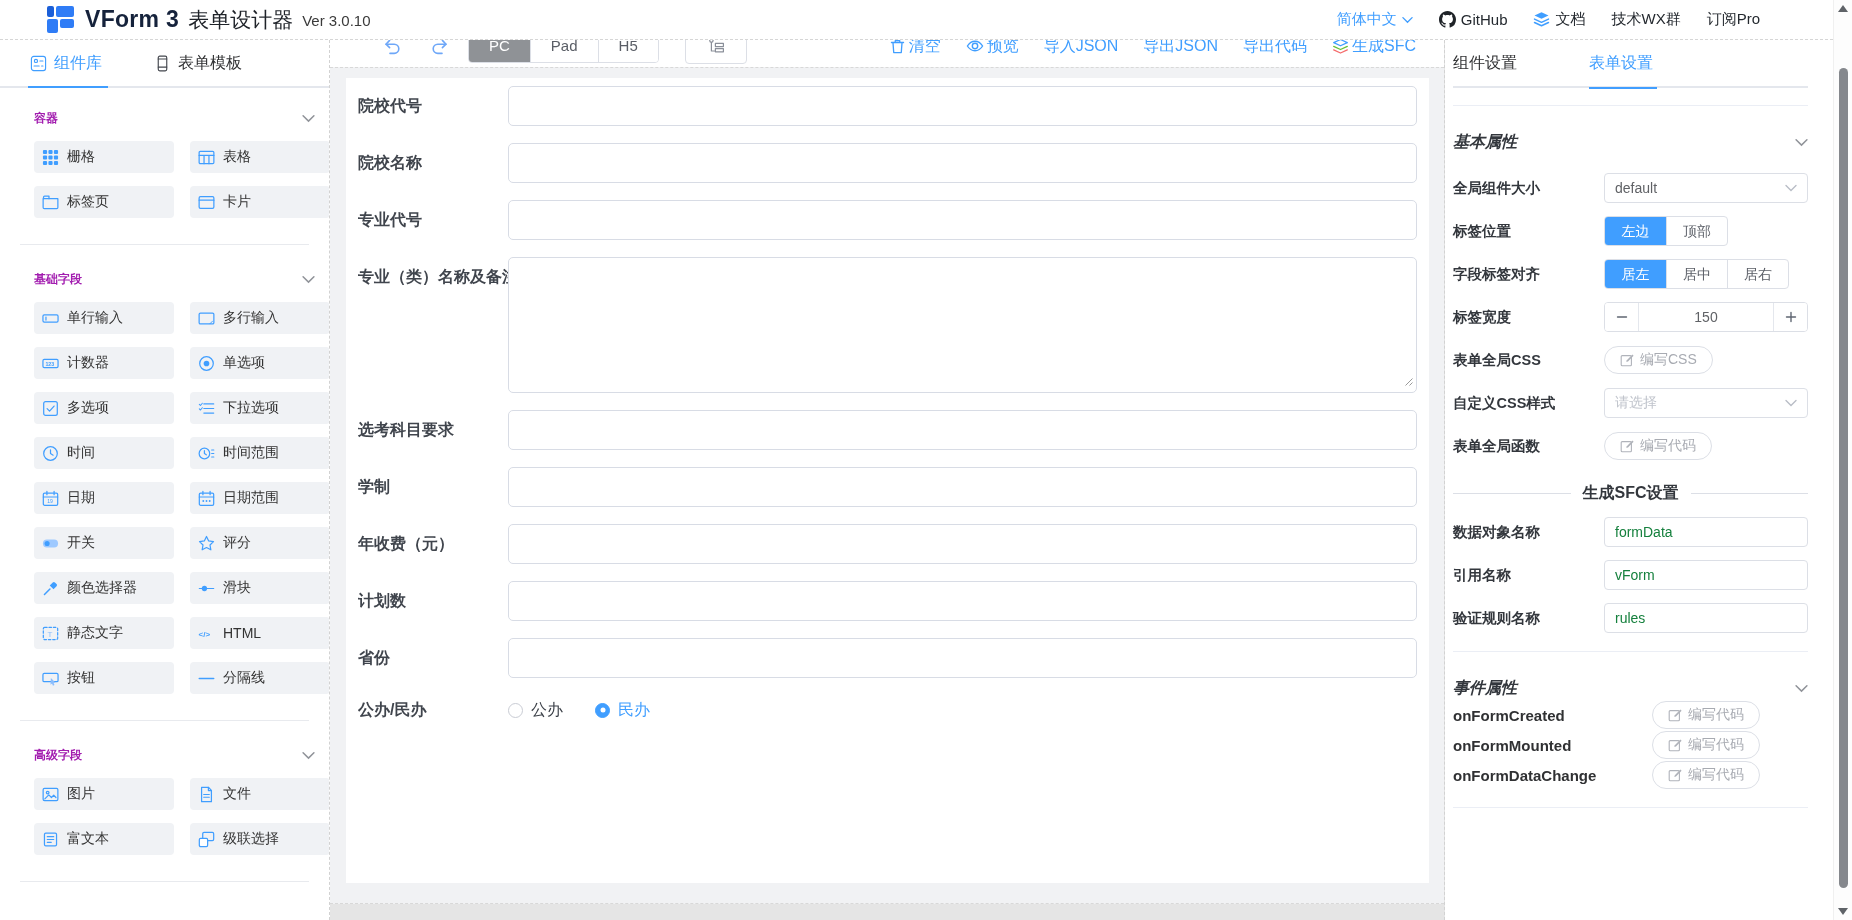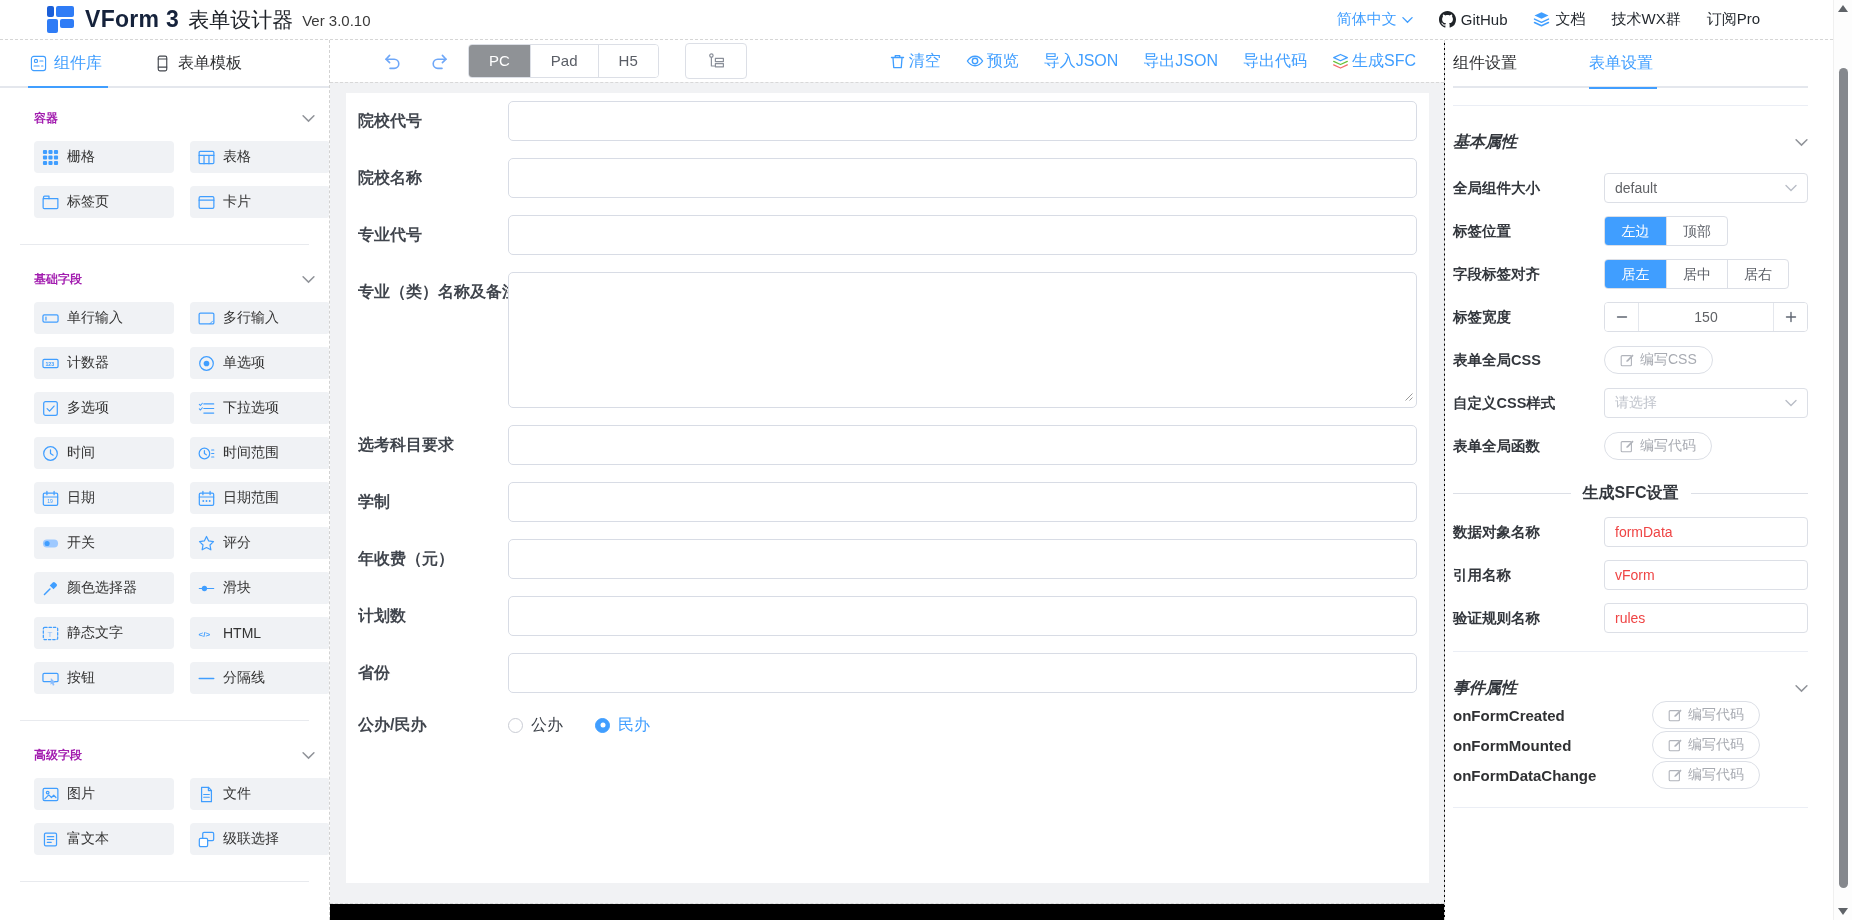--- a/index.html
+++ b/index.html
@@ -27,21 +27,21 @@
 .side-tab{display:flex;align-items:center;gap:7px;font-size:16px;color:#303133;padding:0 6px 12px 2px;position:relative}
 .side-tab.on{color:#409eff}
 .side-tab.on::after{content:"";position:absolute;left:0;right:0;bottom:-2px;height:2.5px;background:#409eff}
 .sections{padding:0 0 0 34px}
 .section-title{display:flex;align-items:center;justify-content:space-between;margin:26px 14px 14px 0;font-size:12px;font-weight:700;color:#a21caf}
 .section-title.first{margin-top:22px}
 .items{display:grid;grid-template-columns:140px 140px;gap:13px 16px}
 .item{height:32px;background:#f0f2f5;border-radius:4px;display:flex;align-items:center;padding:0 8px;gap:8px;font-size:14px;color:#333;cursor:move}
 .divider-h{border-top:1px solid #e8eaee;margin:26px 20px 0 -14px}
 
-.main{position:absolute;top:40px;left:330px;width:1115px;bottom:0;background:#000000;border-right:1px dashed #d2d2d2}
+.main{position:absolute;top:25px;left:330px;width:1115px;bottom:0;background:#e5e5e5;border-right:1px dashed #d2d2d2}
 .toolbar{height:42px;display:flex;align-items:center;padding:0 28px 0 52px;background:#fff}
 .tb-ico{margin-right:28px}
 .device-group{display:flex;margin-left:18px;border:1px solid #dcdfe6;border-radius:4px;overflow:hidden;height:34px}
 .device{padding:0 20px;line-height:32px;font-size:15px;color:#5a5e66;background:#fff;border-left:1px solid #dcdfe6}
 .device:first-child{border-left:none}
 .device.on{background:#8f9296;color:#fff;border-color:#8f9296}
 .outline-btn{margin-left:26px;width:62px;height:36px;border:1px solid #dcdfe6;border-radius:4px;display:flex;align-items:center;justify-content:center;background:#fff}
 .tool-links{margin-left:auto;display:flex;align-items:center;gap:25px;font-size:16px;color:#409eff}
 .tool-link{display:flex;align-items:center;gap:3px;color:#409eff;white-space:nowrap}
 .canvas-wrap{position:absolute;top:42px;left:0;right:0;bottom:16px;background:#f1f2f4;border-top:1px dashed #d8d8d8;border-bottom:1px dashed #d8d8d8}
@@ -75,21 +75,21 @@
 .psel.ph span{color:#c0c4cc}
 .pseg{display:flex;height:30px;border:1px solid #dcdfe6;border-radius:4px;overflow:hidden;background:#fff}
 .pseg span{width:61px;text-align:center;line-height:28px;font-size:14px;color:#5a5e66;border-left:1px solid #dcdfe6}
 .pseg span:first-child{border-left:none}
 .pseg span.on{background:#409eff;color:#fff;border-color:#409eff}
 .pstep{display:flex;width:100%;height:30px;border:1px solid #dcdfe6;border-radius:4px;overflow:hidden;background:#fff}
 .pstep-btn{width:34px;display:flex;align-items:center;justify-content:center;background:#fff;border-right:1px solid #e4e7ed}
 .pstep-btn.r{border-right:none;border-left:1px solid #e4e7ed}
 .pstep-val{flex:1;display:flex;align-items:center;justify-content:center;font-size:14px;color:#606266}
 .pbtn{height:28px;border:1px solid #dcdfe6;border-radius:14px;padding:0 15px;display:inline-flex;align-items:center;gap:6px;color:#a8abb2;font-size:14px;background:#fff;white-space:nowrap}
-.pinput{width:100%;height:30px;border:1px solid #dcdfe6;border-radius:4px;padding:0 10px;font-size:14px;color:#ef4444;display:flex;align-items:center;background:#fff}
+.pinput{width:100%;height:30px;border:1px solid #dcdfe6;border-radius:4px;padding:0 10px;font-size:14px;color:#15803d;display:flex;align-items:center;background:#fff}
 .pdivider{display:flex;align-items:center;gap:12px;margin-top:22px;font-size:16px;font-weight:700;color:#33373d;white-space:nowrap}
 .pdivider i{flex:1;border-top:1px solid #dcdfe6}
 .hr2{border-top:1px solid #ebeef5;margin-top:18px}
 .erow{display:flex;align-items:center;margin-top:2px;min-height:28px}
 .erow .plabel{font-size:15px;font-weight:700;color:#303133}
 .erow .pctrl{justify-content:center}
 
 .scrollbar{position:absolute;top:0;right:0;width:19px;bottom:0;background:#fdfdfd;border-left:1px solid #f0f0f0;z-index:5}
 .sb-up,.sb-down{position:absolute;left:4px;width:0;height:0;border-left:5.5px solid transparent;border-right:5.5px solid transparent}
 .sb-up{top:5px;border-bottom:7px solid #5f6368}

